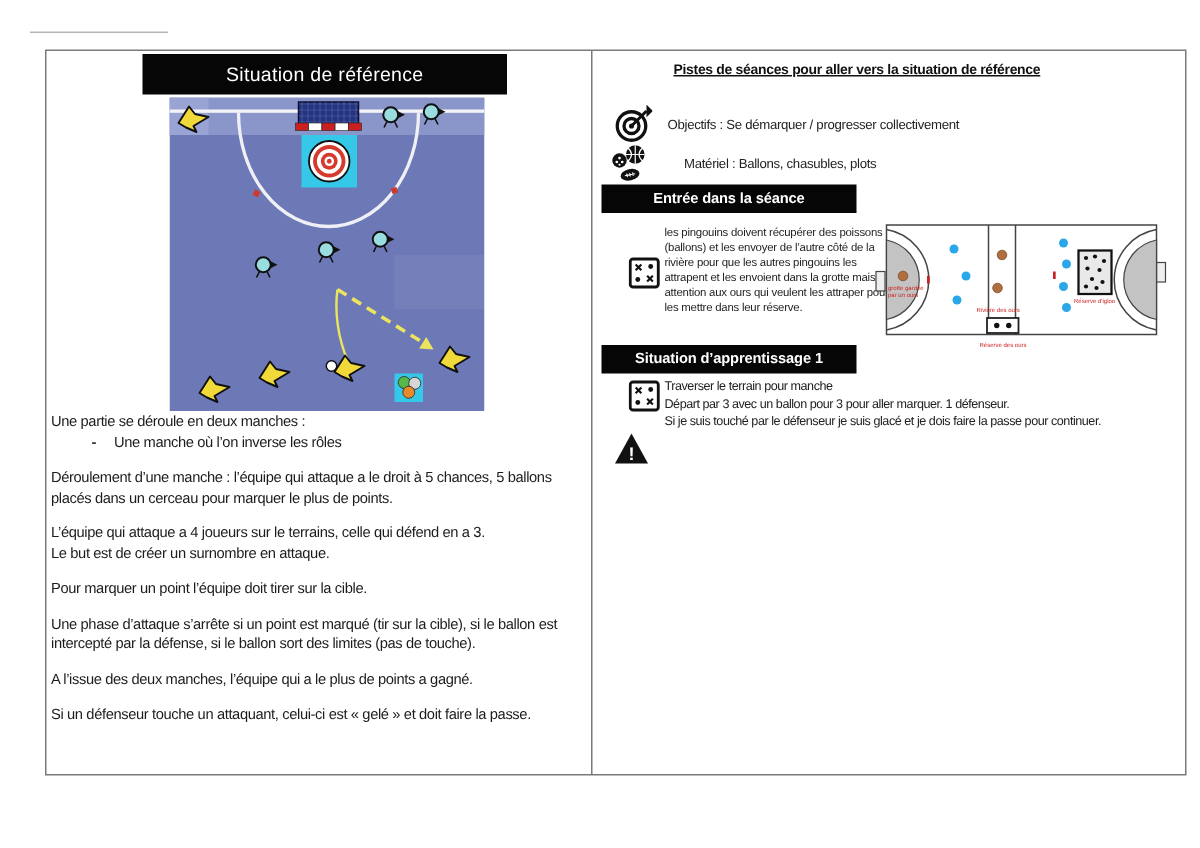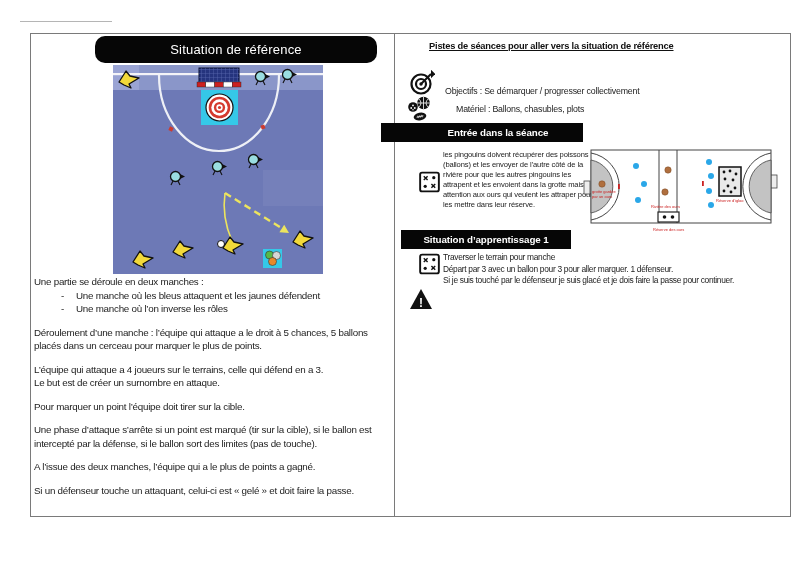--- a/index.html
+++ b/index.html
@@ -4,39 +4,39 @@
 <style>
   html,body{margin:0;padding:0;background:#ffffff;}
   .page{position:relative;width:800px;height:565px;background:#fff;overflow:hidden;
         font-family:"Liberation Sans", sans-serif;color:#1a1a1a;}
   .abs{position:absolute;}
   .stray{left:20px;top:21px;width:92px;height:1px;background:#b5b5b5;}
   .sheet{left:30px;top:33px;width:759px;height:482px;border:1px solid #7a7a7a;}
   .divider{left:363px;top:0;width:1px;height:100%;background:#7a7a7a;}
 
   
-  .hdr-bar{left:64px;top:2px;width:282px;height:27px;background:#060606;color:#fff;
-           text-align:center;line-height:27px;font-size:13px;letter-spacing:.2px;border-radius:10px;}
+  .hdr-bar{left:64px;top:2px;width:243px;height:27px;background:#060606;color:#fff;
+           text-align:center;line-height:27px;font-size:13px;letter-spacing:.2px;}
   .court{left:82px;top:31px;width:210px;height:209px;}
   .left-text{left:3px;top:241px;width:357px;font-size:9.8px;line-height:13.5px;
              letter-spacing:-0.25px;color:#1c1c1c;}
   .left-text .line{margin:0;}
   .left-text .gap{margin-top:10px;}
   .bullet{position:relative;padding-left:42px;}
   .bullet .dash{position:absolute;left:27px;top:0;}
 
   
-  .rcol-title{left:370px;top:7px;font-size:9.3px;font-weight:bold;letter-spacing:-0.2px;
+  .rcol-title{left:390px;top:7px;font-size:9.3px;font-weight:bold;letter-spacing:-0.2px;
               text-decoration:underline;color:#111;padding-left:28px;}
-  .row-obj{left:378px;top:36px;display:flex;align-items:flex-end;gap:10px;}
+  .row-obj{left:378px;top:36px;display:flex;align-items:center;gap:10px;}
   .row-mat{left:376px;top:62px;display:flex;align-items:center;gap:23px;}
   .meta-text{font-size:8.8px;letter-spacing:-0.2px;color:#222;}
   .banner{width:170px;height:19px;background:#060606;color:#fff;text-align:center;
           line-height:19px;font-size:9.8px;font-weight:bold;letter-spacing:-0.1px;}
-  .banner1{left:350px;top:89px;padding-left:32px;}
+  .banner1{left:370px;top:89px;}
   .banner2{left:370px;top:196px;}
   .entree-icon{left:388px;top:137px;}
   .entree-text{left:412px;top:116px;width:152px;font-size:7.6px;line-height:10px;
                letter-spacing:-0.15px;color:#222;}
   .rink{left:552px;top:114px;}
   .sit-icon{left:388px;top:219px;}
   .sit-text{left:412px;top:218px;width:348px;font-size:8.4px;line-height:11.6px;
             letter-spacing:-0.3px;color:#222;}
   .warn-icon{left:378px;top:254px;}
   .var-text{left:410px;top:260px;width:350px;font-size:8.4px;letter-spacing:-0.3px;color:#222;}
@@ -124,21 +124,21 @@
           <circle cx="156.5" cy="190" r="4" fill="#57b947" stroke="#333" stroke-width="0.6"></circle>
           <circle cx="163.5" cy="190.5" r="4" fill="#d6d6d6" stroke="#333" stroke-width="0.6"></circle>
           <circle cx="159.5" cy="196.5" r="4" fill="#e8892a" stroke="#333" stroke-width="0.6"></circle>
         </g>
       </svg>
     </div>
 
     <div class="abs left-text">
       <div class="line">Une partie se déroule en deux manches :</div>
       <div class="line bullet">
-        <span class="dash">-</span><span>Une manche où les bleus attaquent et les jaunes défendent</span>
+        <span class="dash">-</span>
       </div>
       <div class="line bullet">
         <span class="dash">-</span><span>Une manche où l’on inverse les rôles</span>
       </div>
       <div class="line gap">Déroulement d’une manche : l’équipe qui attaque a le droit à 5 chances, 5 ballons placés dans un cerceau pour marquer le plus de points.</div>
       <div class="line gap">L’équipe qui attaque a 4 joueurs sur le terrains, celle qui défend en a 3.</div>
       <div class="line">Le but est de créer un surnombre en attaque.</div>
       <div class="line gap">Pour marquer un point l’équipe doit tirer sur la cible.</div>
       <div class="line gap">Une phase d’attaque s’arrête si un point est marqué (tir sur la cible), si le ballon est intercepté par la défense, si le ballon sort des limites (pas de touche).</div>
       <div class="line gap">A l’issue des deux manches, l’équipe qui a le plus de points a gagné.</div>

